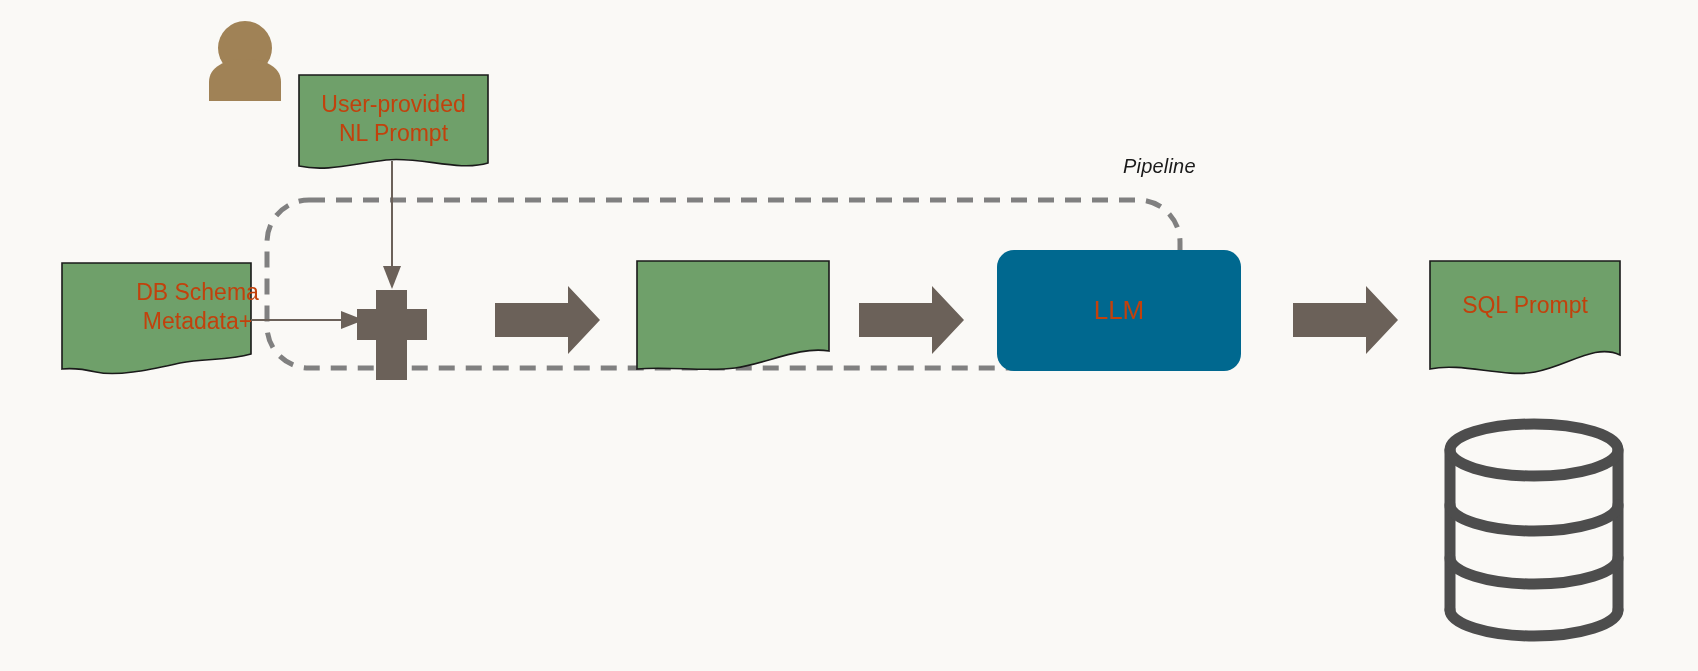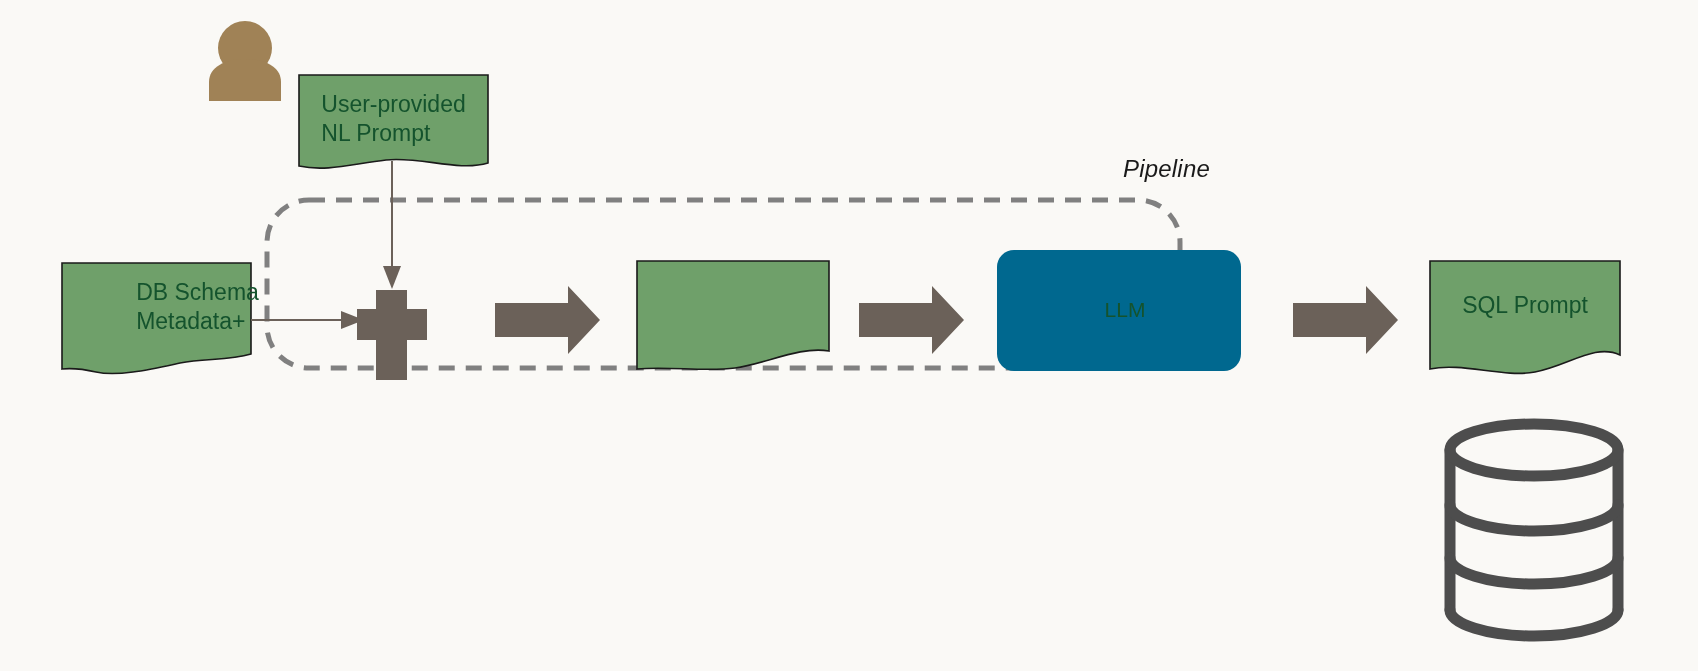--- a/index.html
+++ b/index.html
@@ -22,31 +22,31 @@
     left: 0;
     top: 0;
     width: 1698px;
     height: 671px;
   }
   .node-label {
     position: absolute;
     display: flex;
     align-items: center;
     justify-content: center;
-    text-align: left;
-    color: #14532d;
+    text-align: center;
+    color: #c2410c;
     font-size: 23px;
     line-height: 1.25;
     white-space: pre-line;
     pointer-events: none;
   }
   .pipeline-label {
     position: absolute;
     font-style: italic;
-    font-size: 24px;
+    font-size: 20px;
     color: #1A1A1A;
     letter-spacing: 0.2px;
   }
 </style>
 </head>
 <body>
 
 <div id="canvas">
 
   <svg class="svg-layer" viewBox="0 0 1698 671">
@@ -101,17 +101,17 @@
 
   <div class="pipeline-label" style="left:1123px; top:155px;">Pipeline</div>
 
   <div class="node-label" style="left:299px; top:80px; width:189px; height:78px;">User-provided
 NL Prompt</div>
 
   <div class="node-label" style="left:62px; top:268px; width:189px; height:78px;padding-left:41px;">DB Schema
 Metadata+</div>
 
 
-  <div class="node-label" style="left:997px; top:250px; width:244px; height:121px; font-size:21px;margin-left:6px;">LLM</div>
+  <div class="node-label" style="left:997px; top:250px; width:244px; height:121px; font-size:26px;">LLM</div>
 
   <div class="node-label" style="left:1430px; top:266px; width:190px; height:78px;">SQL Prompt</div>
 
 </div>
 
 </body></html>

